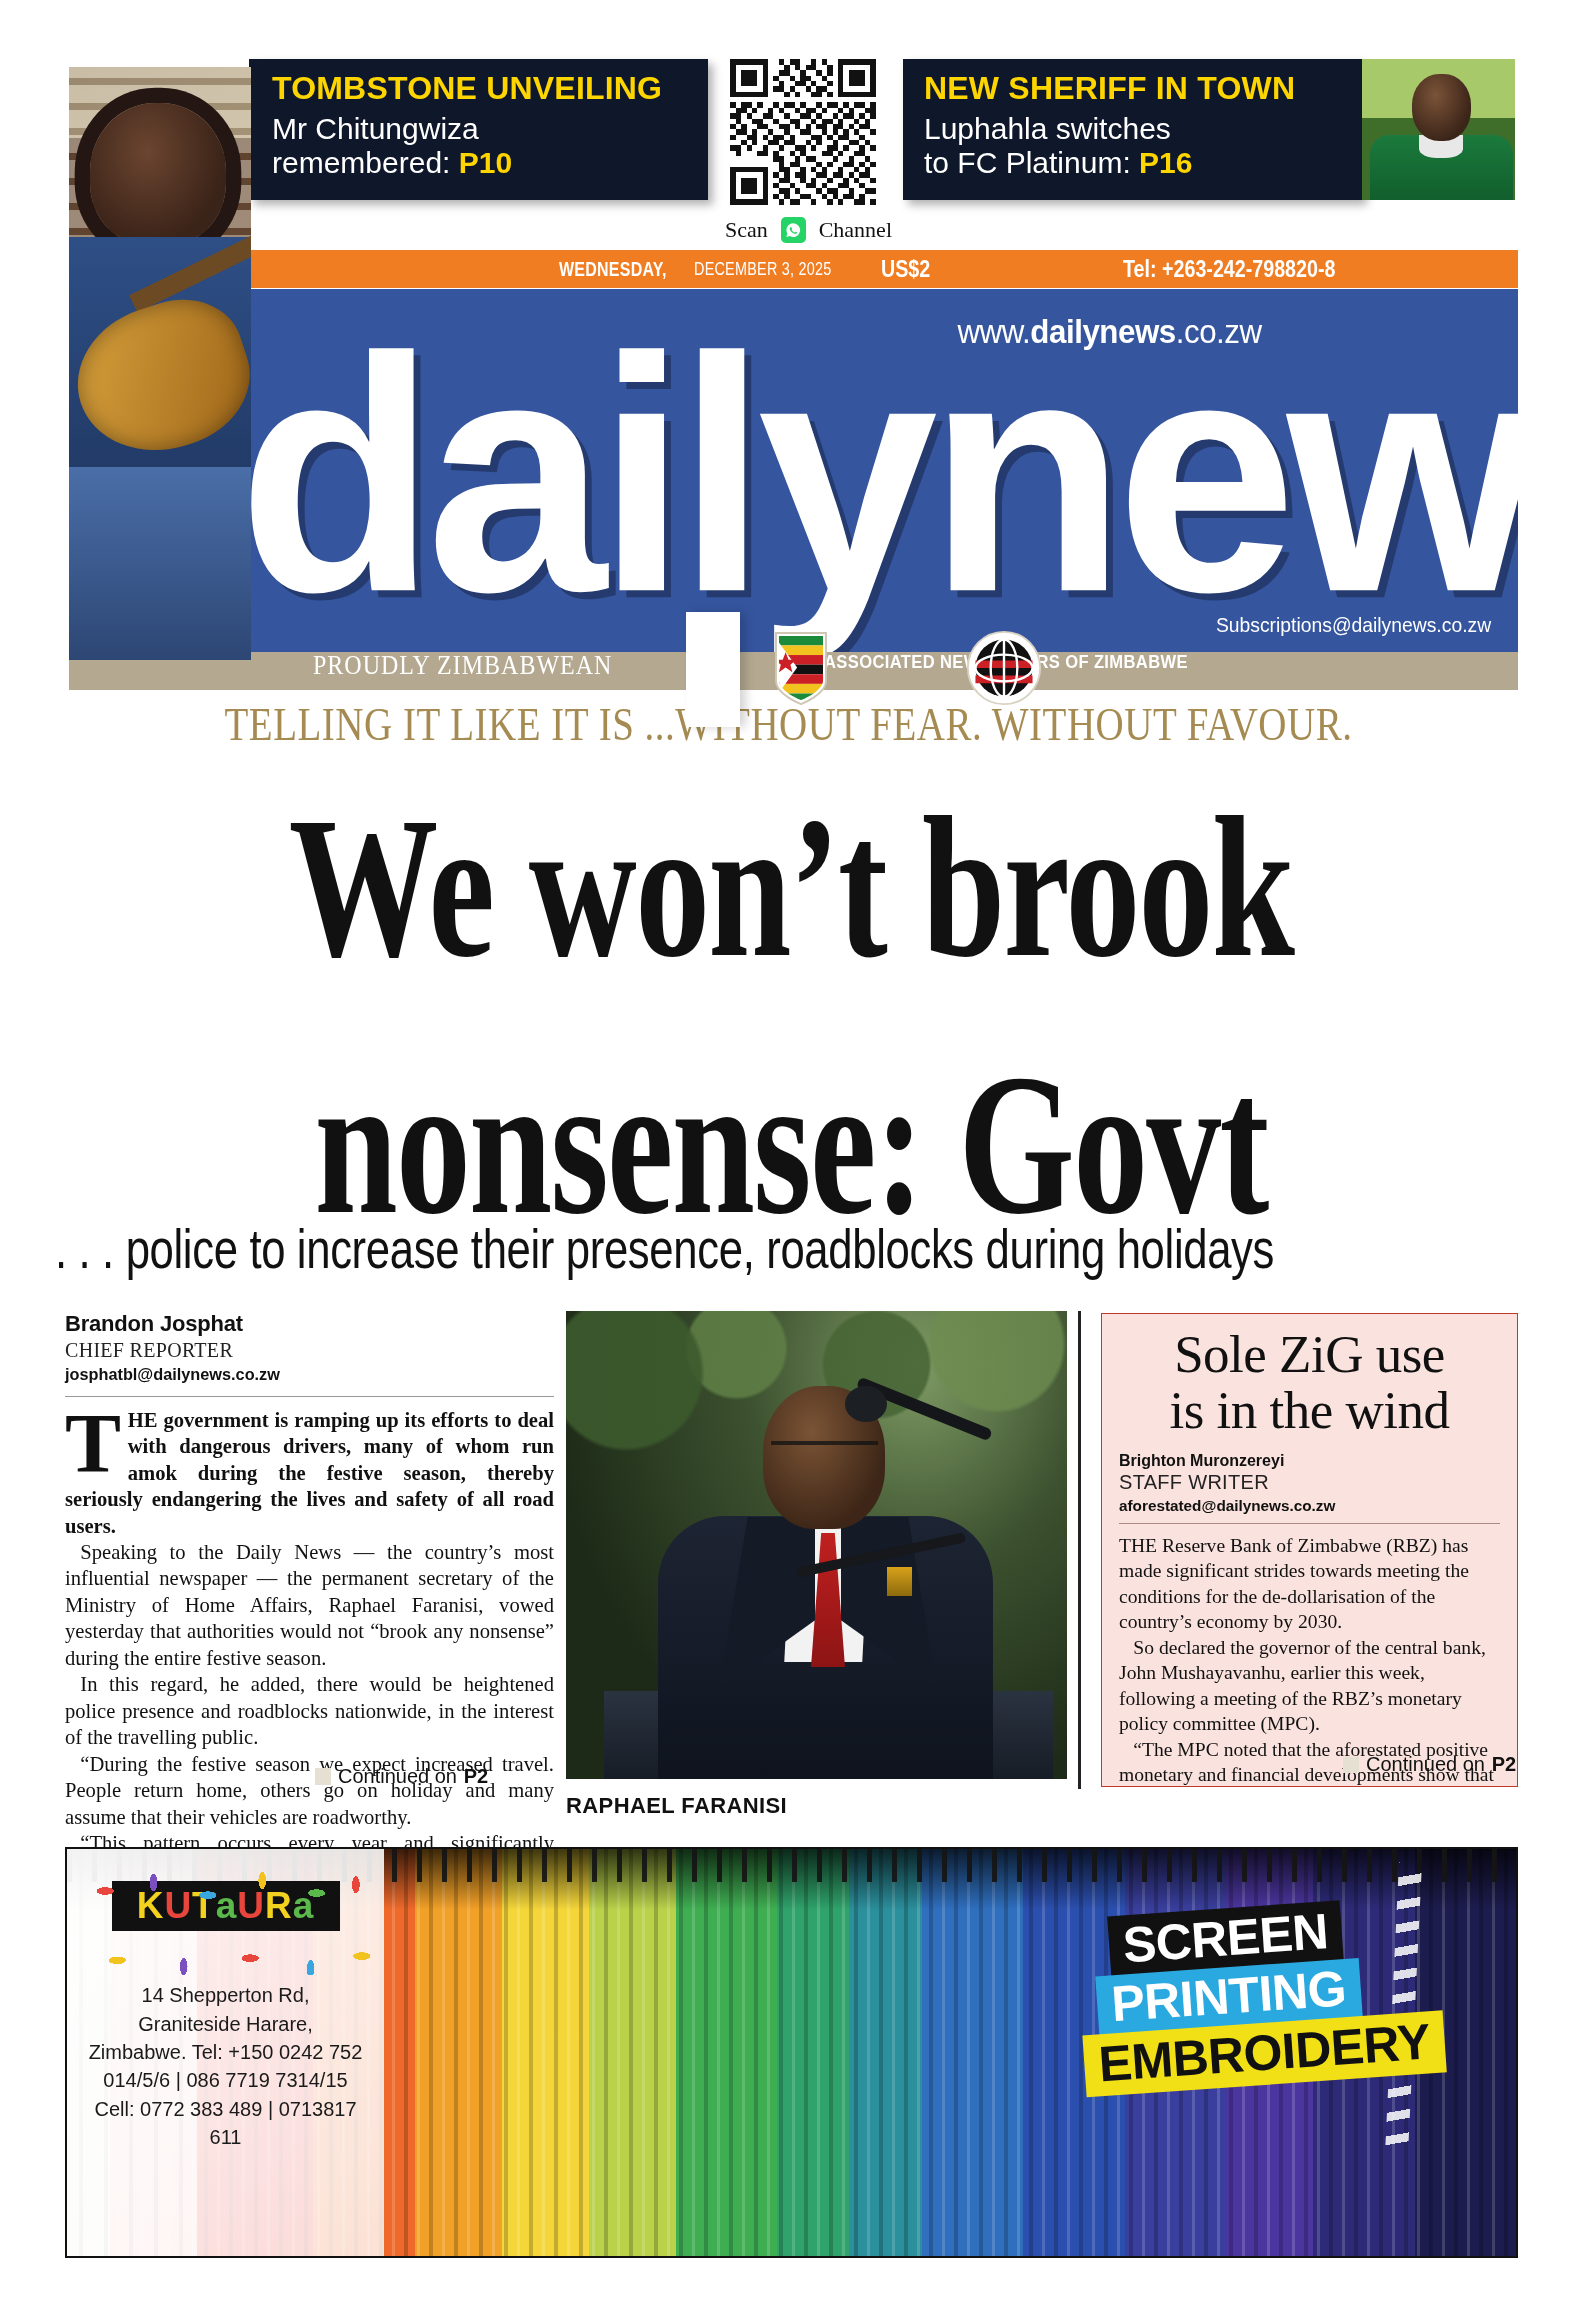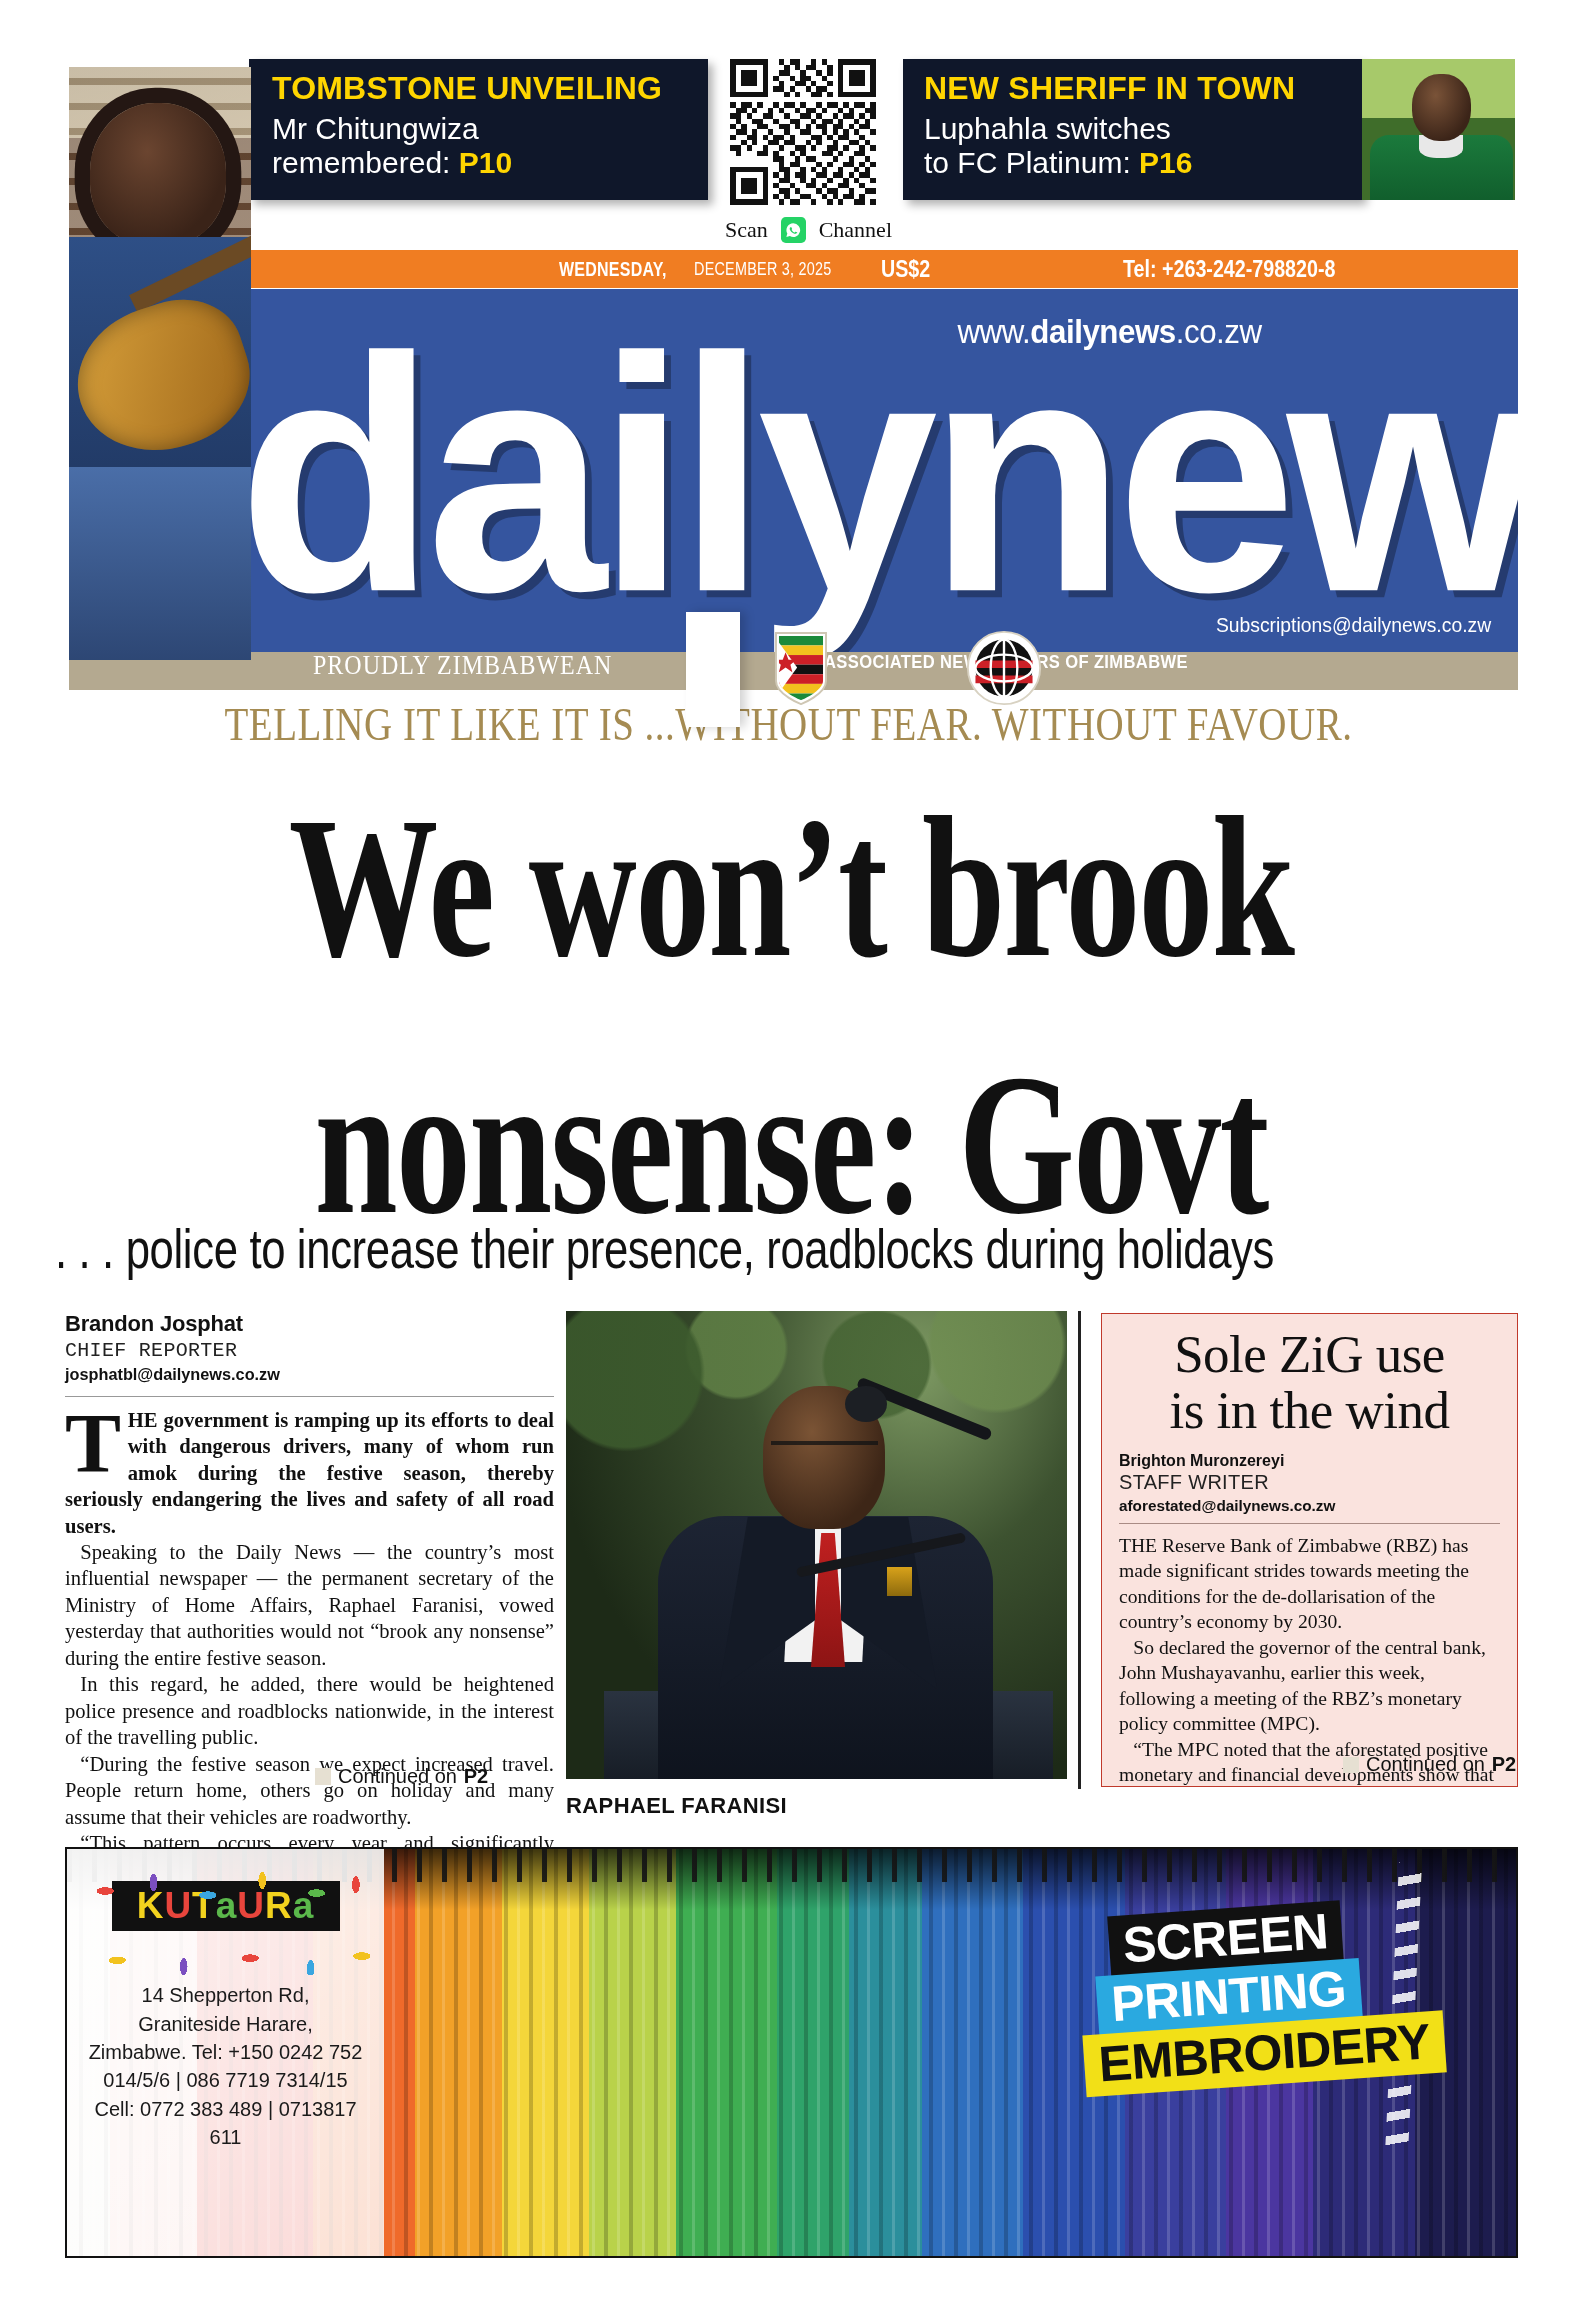--- a/index.html
+++ b/index.html
@@ -253,21 +253,21 @@
   }
 
   
   .col-main { position:absolute; left:65px; top:1311px; width:489px; }
   .byline-name {
     font-family:"Liberation Sans", sans-serif;
     font-weight:bold; font-size:22px; color:#111;
     letter-spacing:-0.2px;
   }
   .byline-role {
-    font-family:Liberation Mono, monospace;
+    font-family:Liberation Serif, serif;
     font-size:20px; color:#222; letter-spacing:0.3px; margin-top:1.9px;
   }
   .byline-mail {
     font-family:"Liberation Sans", sans-serif;
     font-weight:bold; font-size:16.3px; color:#111; margin-top:2.9px;
   }
   .byline-rule {
     border-top:1px solid #999; margin:12.4px 0 9.6px 0; width:100%;
   }
 

